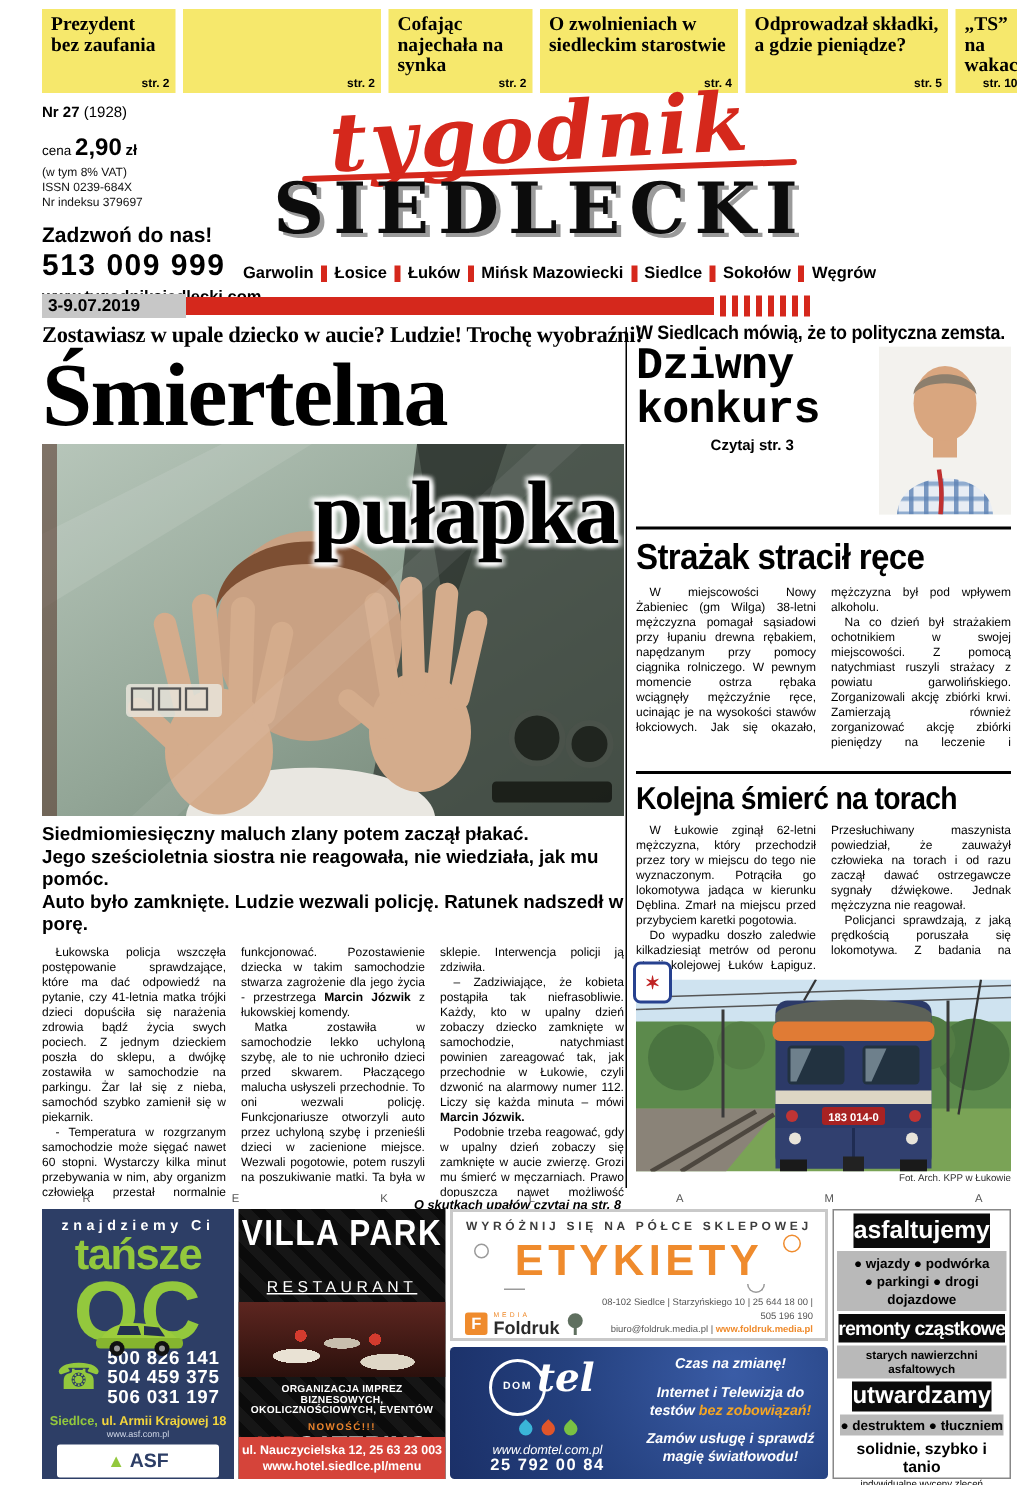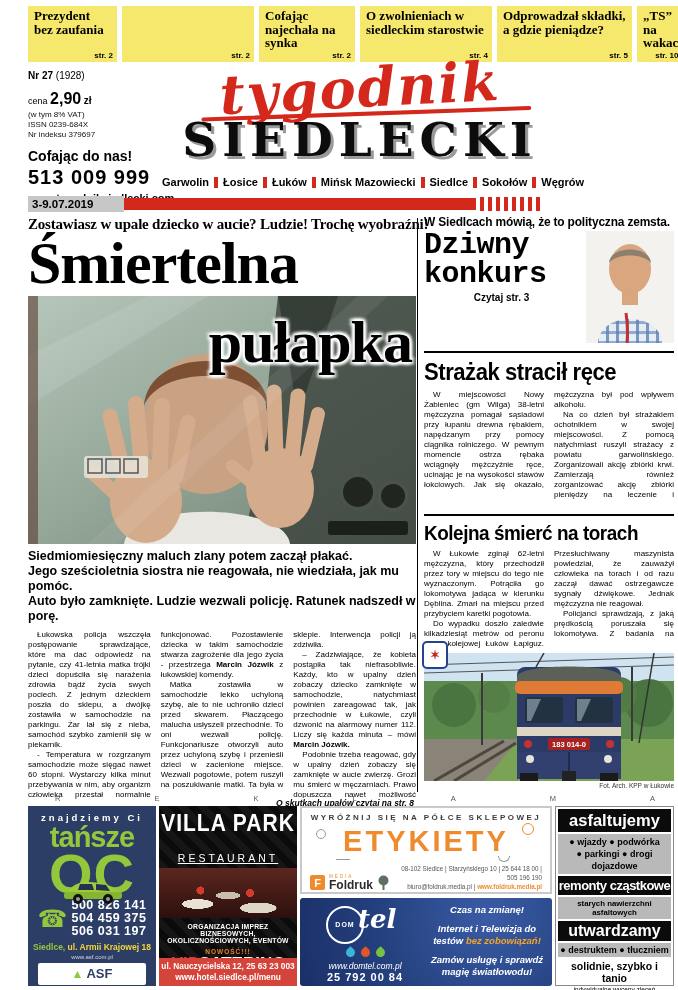--- a/index.html
+++ b/index.html
@@ -160,21 +160,21 @@
   .dp1{background:#3ab5d8}.dp2{background:#e0552a}.dp3{background:#7ac143}
   .dt-web{font-style:italic;font-size:8.5px;margin-top:4px;}
   .dt-phone{font-weight:bold;font-size:11px;letter-spacing:1px;}
   .dt-right{position:absolute;left:128px;top:6px;width:118px;text-align:center;
         font-style:italic;font-weight:bold;font-size:9.5px;line-height:1.25;}
   .dt-right .org{color:#f5a623;}
   .dt-gap{height:7px;}
 
   
   .ad-asph{left:527px;width:119px;background:#fff;border:1px solid #888;padding:2px;
-        display:flex;flex-direction:column;gap:2px;text-align:center;}
+        display:flex;flex-direction:column;gap:2px;text-align:center;align-items:center;}
   .band{display:block;}
   .bk{background:#0b0b0b;color:#fff;font-weight:bold;}
   .gy{background:#b9b9b9;color:#000;font-weight:bold;}
   .wh{background:#fff;color:#000;}
   .a1{font-size:16.5px;padding:2px 0;}
   .a2{font-size:9px;line-height:1.35;padding:2px 0;}
   .a3{font-size:13px;padding:2px 0;letter-spacing:-0.5px;}
   .a4{font-size:7.8px;padding:2px 0;}
   .a5{font-size:16px;padding:1px 0;}
   .a6{font-size:9px;padding:2px 0;}
@@ -211,21 +211,21 @@
       <span class="pg">str. 10-11</span>
     </div>
   </div>
 
   <div class="mh-info">
     <div class="mi-issue"><b>Nr 27</b> <span>(1928)</span></div>
     <div class="mi-price"><span>cena</span> <b>2,90</b> <b style="font-size:10px">zł</b></div>
     <div class="mi-small">(w tym 8% VAT)</div>
     <div class="mi-small">ISSN 0239-684X</div>
     <div class="mi-small">Nr indeksu 379697</div>
-    <div class="mi-call">Cofając do nas!</div>
+    <div class="mi-call">Zadzwoń do nas!</div>
     <div class="mi-phone">513 009 999</div>
     <div class="mi-web">www.tygodniksiedlecki.com</div>
   </div>
   <div class="logo-script">tygodnik</div>
   <div class="logo-main">SIEDLECKI</div>
   <div class="cities">
     <span>Garwolin</span>
       <span class="sep"></span>
     <span>Łosice</span>
       <span class="sep"></span>

